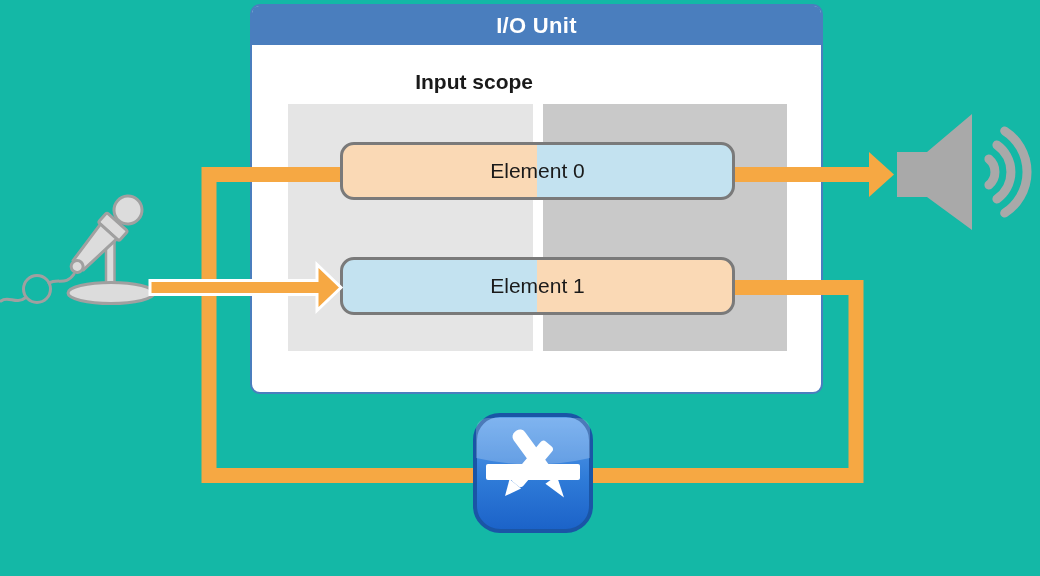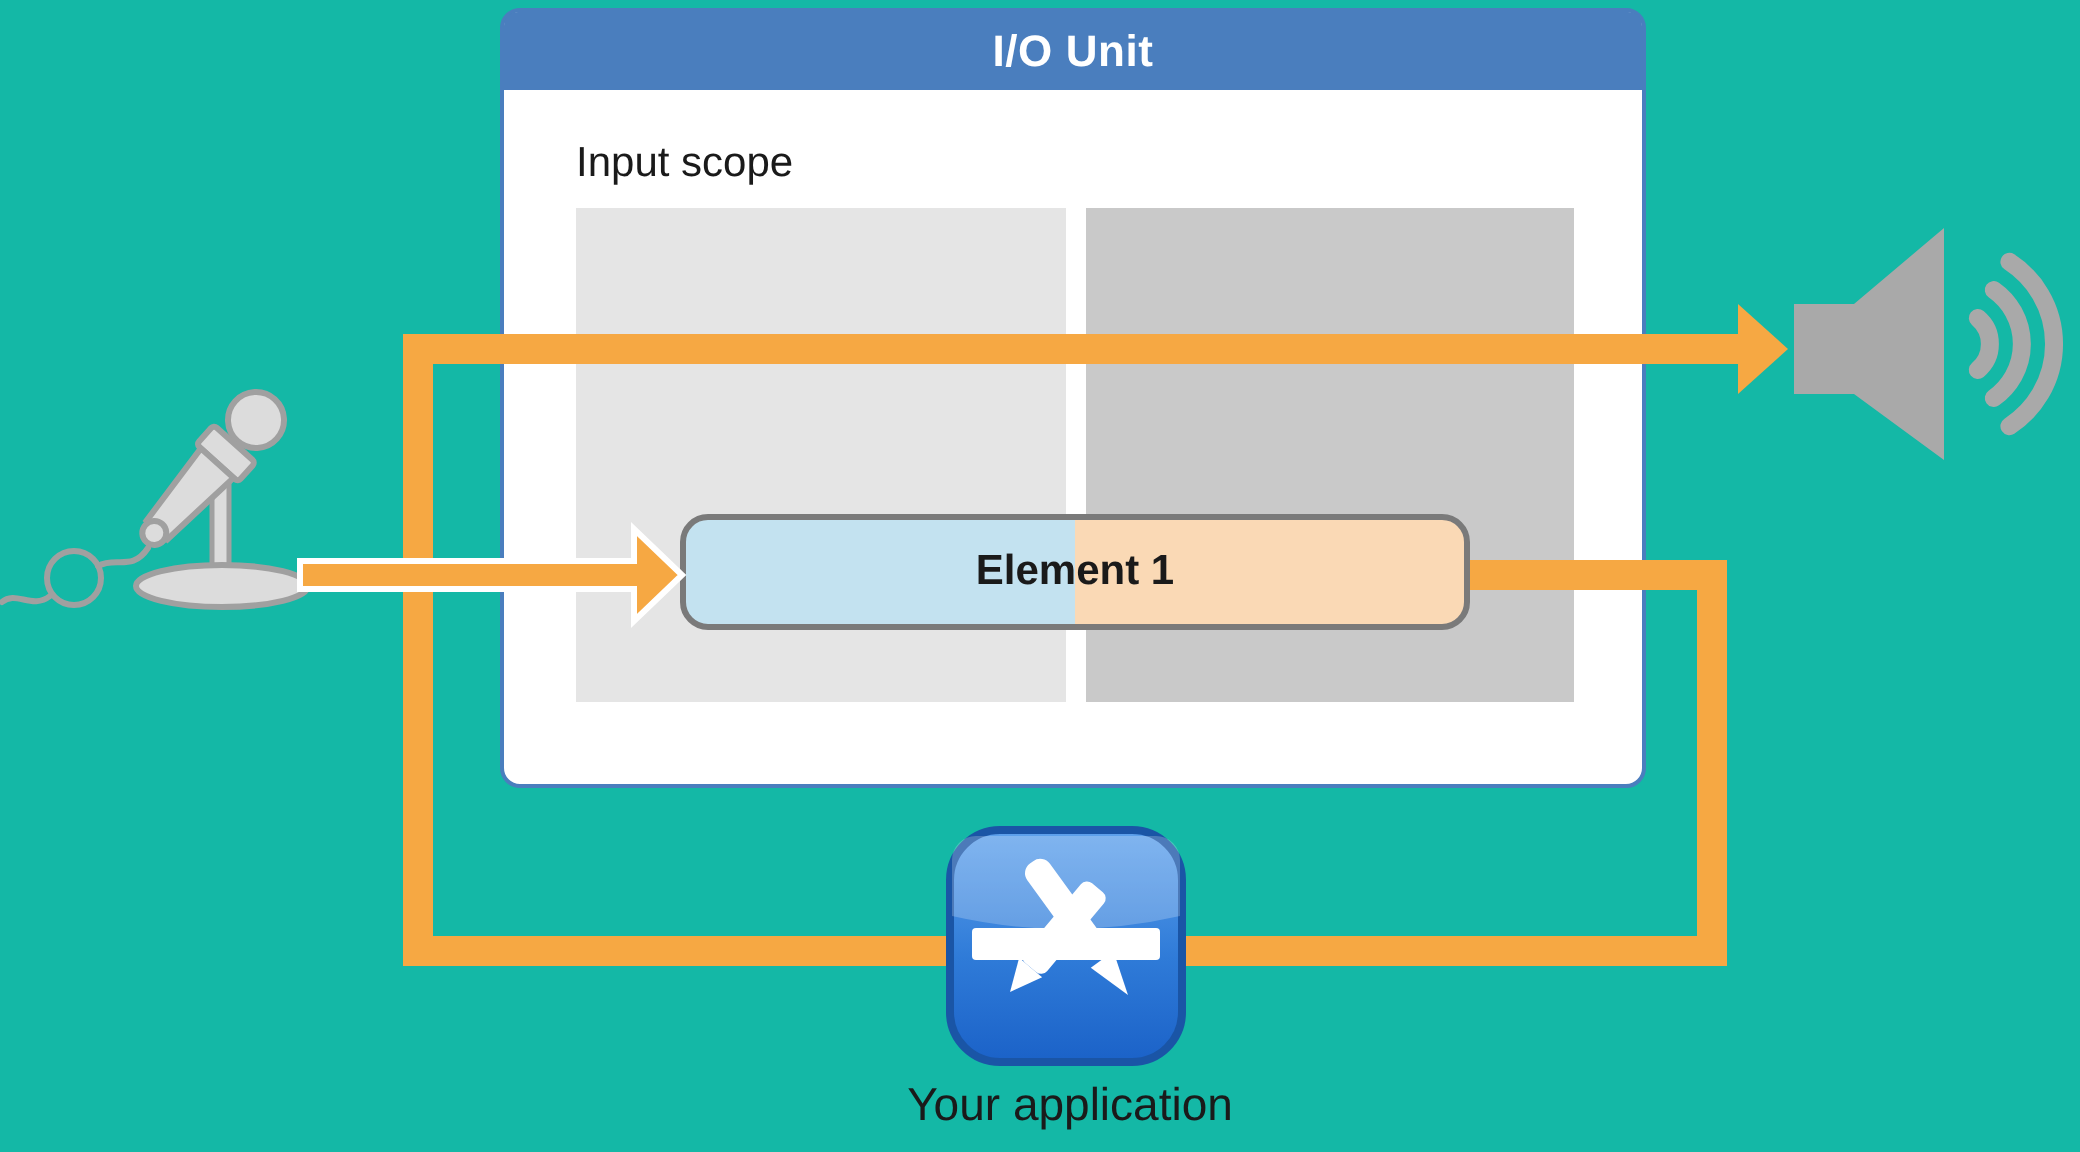--- a/index.html
+++ b/index.html
@@ -12,40 +12,40 @@
   *{margin:0;padding:0;box-sizing:border-box;}
   body{background:#fff;font-family:"Liberation Sans","DejaVu Sans",sans-serif;}
   .stage{position:relative;width:1040px;height:576px;background:#14b8a6;overflow:hidden;}
 
   .io-box{position:absolute;left:250px;top:4px;width:573px;height:390px;
           background:#fff;border:2px solid var(--header-blue);border-radius:10px;}
   .io-header{position:absolute;left:0;top:0;width:100%;height:39px;
              background:var(--header-blue);border-radius:7px 7px 0 0;
              display:flex;align-items:center;justify-content:center;}
   .io-header span{color:#fff;font-weight:bold;font-size:22px;letter-spacing:.3px;}
-  .scope-label{position:absolute;top:64px;font-weight:normal;font-size:21px;
-               color:var(--text-black);text-align:left;}
+  .scope-label{position:absolute;top:64px;font-weight:bold;font-size:21px;
+               color:var(--text-black);text-align:right;}
   .scope-label.input{left:36px;width:245px;}
   .scope-label.output{left:291px;width:244px;}
   .scope-rect{position:absolute;top:98px;height:247px;}
   .scope-rect.input{left:36px;width:245px;background:var(--input-scope-gray);}
   .scope-rect.output{left:291px;width:244px;background:var(--output-scope-gray);}
 
   svg.overlay{position:absolute;left:0;top:0;width:1040px;height:576px;pointer-events:none;}
   .paths-under{z-index:2;}
   .mic-arrow-layer{z-index:4;}
 
   .element{position:absolute;left:340px;width:395px;height:58px;z-index:3;
            border:3px solid var(--element-border-gray);border-radius:14px;
            display:flex;align-items:center;justify-content:center;
            font-size:21px;color:var(--text-black);}
   .element.el0{top:142px;
     background:linear-gradient(to right,var(--element-peach) 0 50%,var(--element-blue) 50% 100%);}
   .element.el1{top:257px;
-    background:linear-gradient(to right,var(--element-blue) 0 50%,var(--element-peach) 50% 100%);font-weight:bold;}
+    background:linear-gradient(to right,var(--element-blue) 0 50%,var(--element-peach) 50% 100%);}
 
   .mic-svg{position:absolute;left:0;top:190px;z-index:1;}
   .speaker-svg{position:absolute;left:886px;top:104px;z-index:1;}
   .app-svg{position:absolute;left:472px;top:412px;z-index:5;}
   .app-label{position:absolute;left:400px;top:539px;width:270px;text-align:center;
              font-size:23px;color:var(--text-black);z-index:5;}
 </style>
 </head>
 <body>
 
@@ -58,20 +58,23 @@
     <div class="scope-label input">Input scope</div>
     <div class="scope-rect input"></div>
     <div class="scope-rect output"></div>
   </div>
 
   <svg class="overlay paths-under" viewBox="0 0 1040 576">
     <polyline points="733,287.5 856,287.5 856,475.5 209,475.5 209,174.5 872,174.5" fill="none" style="stroke:var(--arrow-orange)" stroke-width="15" stroke-linejoin="miter"></polyline>
     <polygon points="869,152 894,174.5 869,197" style="fill:var(--arrow-orange)"></polygon>
   </svg>
 
+  <div class="element el0">
+    <span>Element 0</span>
+  </div>
   <div class="element el1">
     <span>Element 1</span>
   </div>
 
   <svg class="mic-svg" width="172" height="130" viewBox="0 0 172 130">
     <rect x="106" y="52" width="8.5" height="52" style="fill:var(--mic-fill);stroke:var(--mic-stroke)" stroke-width="2.5"></rect>
     <ellipse cx="111" cy="103" rx="43" ry="10.5" style="fill:var(--mic-fill);stroke:var(--mic-stroke)" stroke-width="3"></ellipse>
     <g transform="rotate(42 128 20)">
       <circle cx="128" cy="20" r="14" style="fill:var(--mic-fill);stroke:var(--mic-stroke)" stroke-width="3"></circle>
       <rect x="114" y="36" width="28" height="13" rx="2" style="fill:var(--mic-fill);stroke:var(--mic-stroke)" stroke-width="3"></rect>
@@ -112,15 +115,14 @@
         <polygon points="43,74 58,74 50.5,90"></polygon>
       </g>
       <g transform="rotate(-36 72 58)">
         <rect x="65" y="10" width="14" height="58" rx="6"></rect>
         <polygon points="65,70 79,70 72,92"></polygon>
       </g>
       <rect x="14" y="52" width="94" height="16" rx="2"></rect>
     </g>
   </svg>
 
-  <div class="app-label">Your application</div>
 
 </div>
 
 </body></html>

